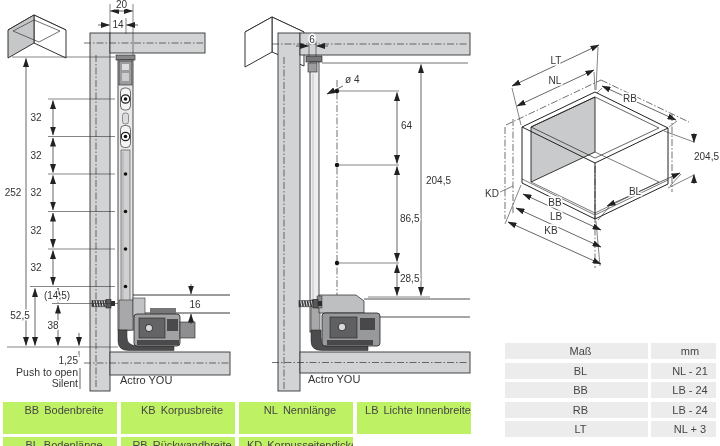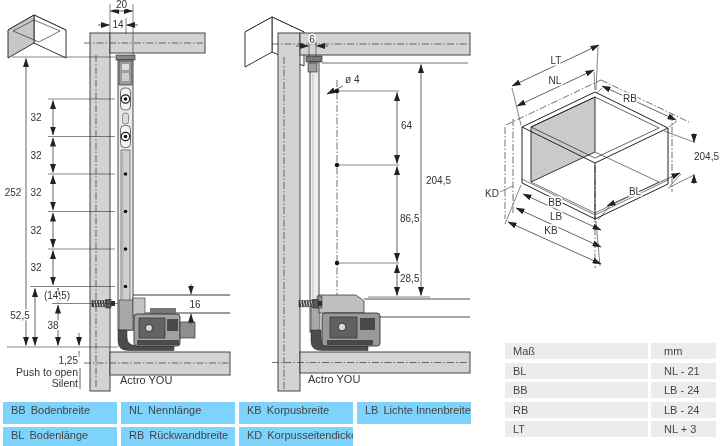--- a/index.html
+++ b/index.html
@@ -1,28 +1,28 @@
 <!DOCTYPE html>
 <html><head>
 <meta charset="utf-8">
 <style>
   html,body{margin:0;padding:0;background:#fff;}
   .stage{position:relative;width:720px;height:446px;background:#fff;overflow:hidden;
-         font-family:"Liberation Sans",sans-serif;}
+         font-family:"Liberation Sans",sans-serif;text-align:center;}
   .stage svg{position:absolute;left:0;top:0;}
   .dtx{font:10px "Liberation Sans",sans-serif;fill:#333;}
   .dtx2{font:10.5px "Liberation Sans",sans-serif;fill:#333;}
   .prod{font:11px "Liberation Sans",sans-serif;fill:#333;}
   .halo{paint-order:stroke;stroke:#fff;stroke-width:3px;}
   .dim{stroke:#333;stroke-width:0.75;fill:none;}
   .ext{stroke:#333;stroke-width:0.6;fill:none;}
   .dd{stroke:#333;stroke-width:0.7;stroke-dasharray:7 2 1.5 2;fill:none;}
   .legend{position:absolute;left:3px;top:402px;width:470px;display:flex;flex-direction:column;gap:3px;}
   .legend-row{display:flex;gap:4px;}
-  .legend-cell{flex:0 0 114px;height:22px;background:#7dd3fc;font-size:11px;line-height:16px;
+  .legend-cell{flex:0 0 114px;height:32px;background:#bef264;font-size:11px;line-height:16px;
                color:#454545;padding-left:8px;box-sizing:border-box;white-space:nowrap;overflow:hidden;}
   .legend-cell .code{margin-right:5px;}
   .dim-table{position:absolute;left:505px;top:343px;width:211px;display:flex;flex-direction:column;gap:3.5px;}
   .dim-row{display:flex;gap:3px;}
   .dim-cell{background:#ececec;height:16px;font-size:11px;line-height:16px;color:#454545;
             padding-left:8px;box-sizing:border-box;white-space:nowrap;}
   .dim-cell.name{flex:0 0 143px;}
   .dim-cell.val{flex:0 0 65px;padding-left:13px;}
 </style>
 </head>
@@ -318,22 +318,22 @@
     </div>
     <div class="dim-row">
       <div class="dim-cell name">LT</div>
       <div class="dim-cell val">NL + 3</div>
     </div>
   </div>
 
   <div class="legend">
     <div class="legend-row">
       <div class="legend-cell"><span class="code">BB</span><span>Bodenbreite</span></div>
+      <div class="legend-cell"><span class="code">KB</span><span>Korpusbreite</span></div>
       <div class="legend-cell"><span class="code">NL</span><span>Nennlänge</span></div>
-      <div class="legend-cell"><span class="code">KB</span><span>Korpusbreite</span></div>
       <div class="legend-cell"><span class="code">LB</span><span>Lichte Innenbreite</span></div>
     </div>
     <div class="legend-row">
       <div class="legend-cell"><span class="code">BL</span><span>Bodenlänge</span></div>
       <div class="legend-cell"><span class="code">RB</span><span>Rückwandbreite</span></div>
       <div class="legend-cell"><span class="code">KD</span><span>Korpusseitendicke</span></div>
     </div>
   </div>
 </div>
 

